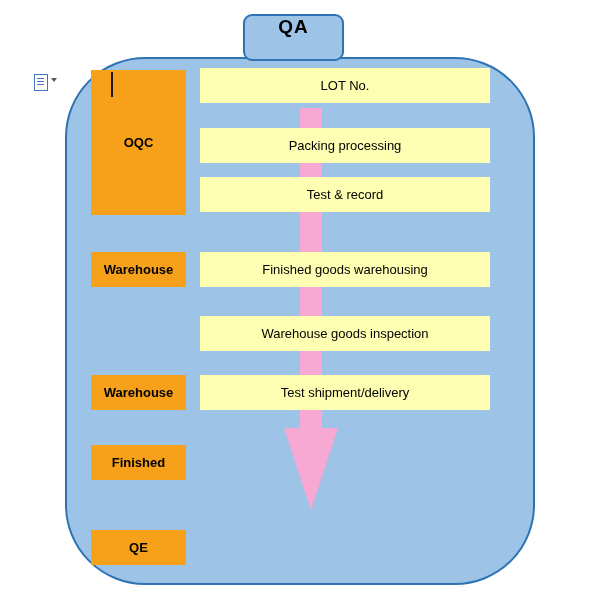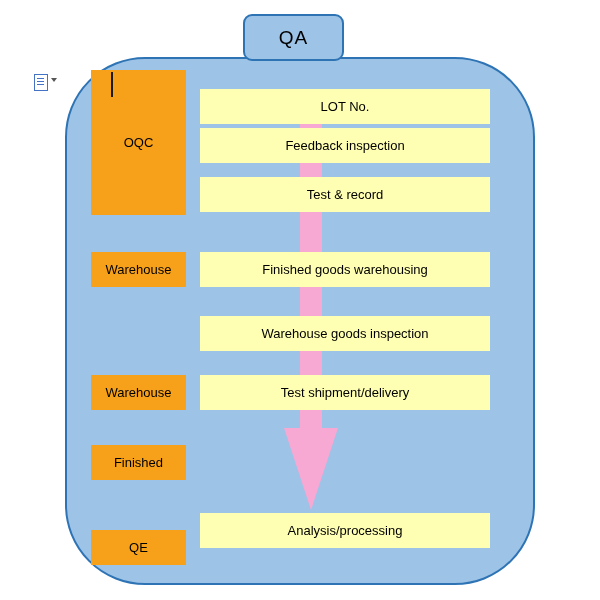--- a/index.html
+++ b/index.html
@@ -18,51 +18,51 @@
     border:2px solid var(--container-border,#2E74B5);
     border-radius:80px;box-sizing:border-box;z-index:1;
   }
 
   
   .qa-box{
     position:absolute;left:243px;top:14px;width:101px;height:47px;
     background:var(--container-fill,#9DC3E6);
     border:2px solid var(--container-border,#2E74B5);
     border-radius:9px;box-sizing:border-box;z-index:3;
-    display:flex;align-items:center;justify-content:center;
-    font-weight:normal;font-size:19px;letter-spacing:1px;
+    display:flex;justify-content:center;
+    font-weight:bold;font-size:19px;letter-spacing:1px;
   }
 
   
   .arrow-shaft{
     position:absolute;left:300px;top:108px;width:22px;height:322px;
     background:var(--arrow-pink,#F7A8D3);z-index:2;
   }
   .arrow-head{
     position:absolute;left:284px;top:428px;width:0;height:0;
     border-left:27px solid transparent;border-right:27px solid transparent;
     border-top:82px solid var(--arrow-pink,#F7A8D3);z-index:2;
   }
 
   
   .step{
     position:absolute;left:200px;width:290px;height:35px;
     background:var(--step-yellow,#FFFFB3);z-index:4;
     display:flex;align-items:center;justify-content:center;
     font-size:13px;
   }
-  .s0{top:89px}.s1{top:128px}.s2{top:177px}.s3{top:252px}
+  .s0{top:68px}.s1{top:128px}.s2{top:177px}.s3{top:252px}
   .s4{top:316px}.s5{top:375px}.s6{top:445px}.s7{top:513px}
 
   
   .stage{
     position:absolute;left:91px;width:95px;height:35px;
     background:var(--stage-orange,#F7A11A);z-index:4;
     display:flex;align-items:center;justify-content:center;
-    font-size:13px;font-weight:normal;
+    font-size:13px;font-weight:bold;
   }
   .oqc{top:70px;height:145px}
   .g3{top:252px}.g4{top:316px}.g5{top:375px}.g6{top:445px}.g7{top:530px}
 
   
   .caret{
     position:absolute;left:111px;top:72px;width:2px;height:25px;
     background:#1a1a1a;z-index:5;
   }
 
@@ -107,21 +107,21 @@
   <div class="caret"></div>
 
   <div class="stage oqc">
     <span>OQC</span>
   </div>
 
   <div class="step s0">
     <span>LOT No.</span>
   </div>
   <div class="step s1">
-    <span>Feedback inspection</span>
+    <span>Packing processing</span>
   </div>
   <div class="step s2">
     <span>Test &amp; record</span>
   </div>
 
   <div class="stage g3">
     <span>Warehouse</span>
   </div>
   <div class="step s3">
     <span>Finished goods warehousing</span>
@@ -138,17 +138,14 @@
     <span>Test shipment/delivery</span>
   </div>
 
   <div class="stage g6">
     <span>Finished</span>
   </div>
 
   <div class="stage g7">
     <span>QE</span>
   </div>
-  <div class="step s7">
-    <span>Analysis/processing</span>
-  </div>
 
 </div>
 
 </body></html>

